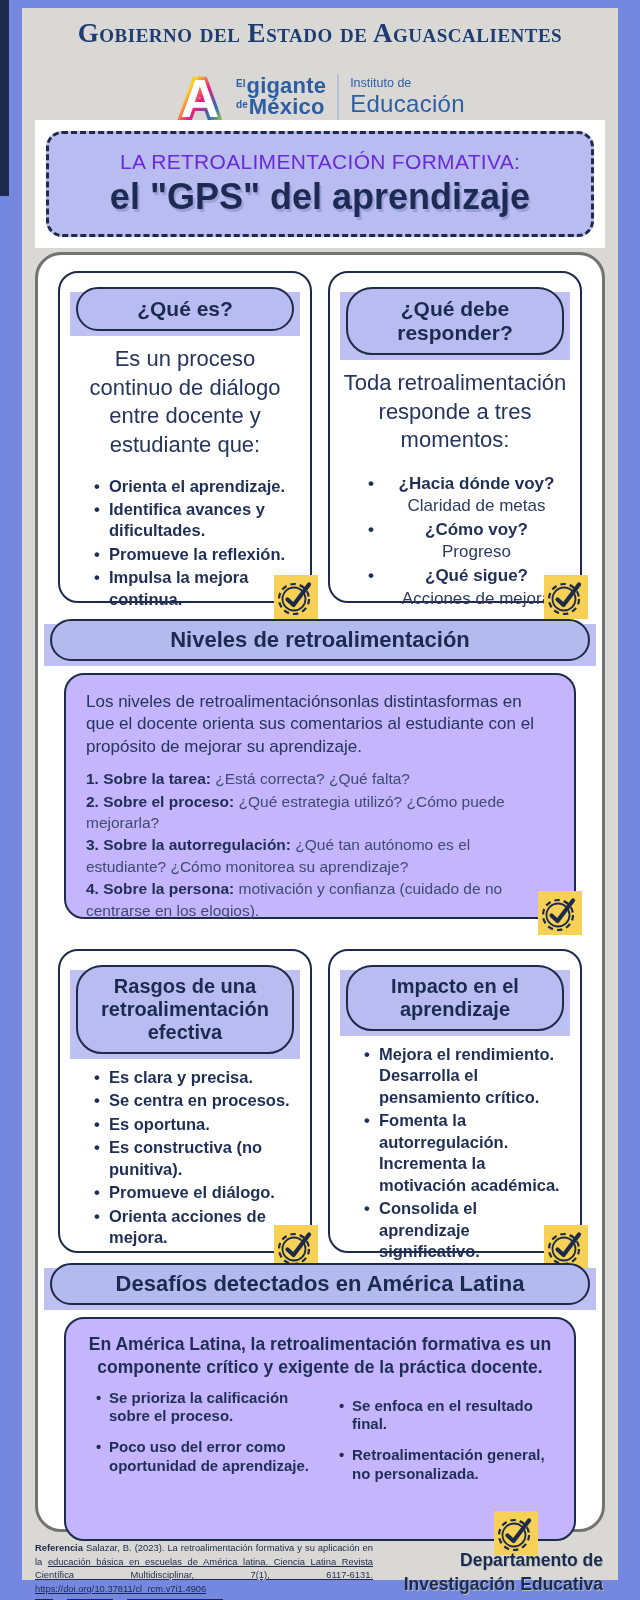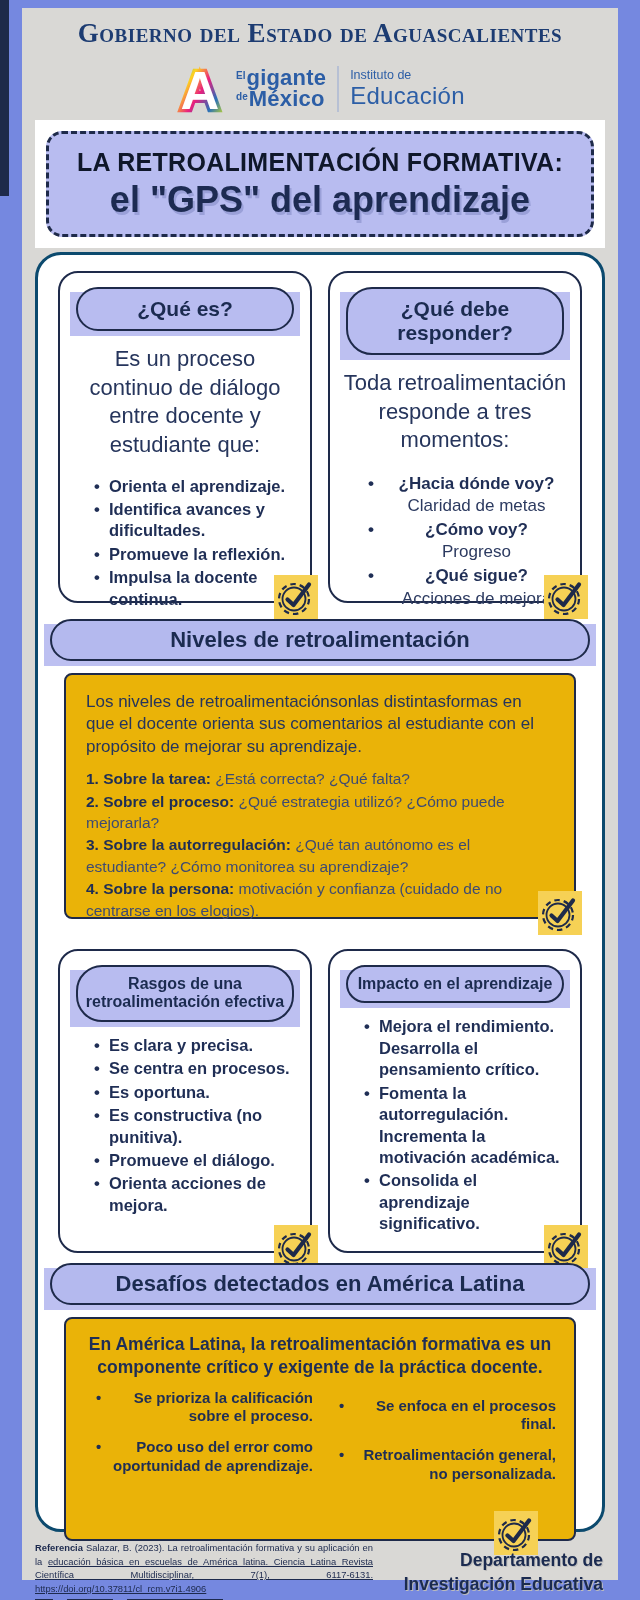--- a/index.html
+++ b/index.html
@@ -1,82 +1,82 @@
 <!DOCTYPE html>
 <html><head>
 <meta charset="utf-8">
 <style>
   html,body{margin:0;padding:0;width:640px;height:1600px;overflow:hidden;
     background:#7588e0;font-family:"Liberation Sans",sans-serif;}
   .edge-strip{position:absolute;left:0;top:0;width:9px;height:196px;background:#1e2a4a;}
   .page{position:absolute;left:22px;top:8px;width:596px;height:1572px;background:#d9d8d5;}
 
   
-  .gov-title{margin:10px 0 8px;text-align:center;font-family:"Liberation Serif",serif;
+  .gov-title{margin:10px 0 16px;text-align:center;font-family:"Liberation Serif",serif;
     font-variant:small-caps;font-weight:700;font-size:27px;letter-spacing:.5px;color:#1d3c72;}
   .logo-row{display:flex;align-items:center;justify-content:center;gap:11px;margin-top:7px;height:64px;}
   .brand{color:#2c5ea6;font-weight:bold;line-height:.95;}
   .brand .tiny{font-size:10px;vertical-align:6px;margin-right:1px;}
   .brand .big{font-size:22px;letter-spacing:.2px;}
   .logo-divider{width:2px;height:46px;background:#b7c0d4;}
   .institute{color:#2c5ea6;font-weight:normal;text-align:left;}
   .inst-small{font-size:12.5px;}
   .inst-big{font-size:24px;letter-spacing:.3px;}
 
   
   .title-strip{position:absolute;left:13px;top:112px;width:570px;height:128px;background:#fff;
     display:flex;align-items:center;justify-content:center;}
   .title-box{width:548px;height:106px;background:#b8bcf0;border:3px dashed #1e2a4a;border-radius:16px;
     display:flex;flex-direction:column;align-items:center;justify-content:center;box-sizing:border-box;}
-  .title-l1{font-size:25px;font-weight:bold;color:#0f172a;letter-spacing:.3px;}
+  .title-l1{font-size:21px;font-weight:normal;color:#6d28d9;letter-spacing:.3px;}
   .title-l2{font-size:36px;font-weight:bold;color:#1d2b52;margin-top:2px;text-shadow:2px 3px 0 #9aa0d8;}
 
   
   .main-card{position:absolute;left:13px;top:244px;width:570px;height:1280px;background:#fff;
-    border:3px solid #0c4a6e;border-radius:26px;box-sizing:border-box;padding:16px 20px 0;}
+    border:3px solid #737373;border-radius:26px;box-sizing:border-box;padding:16px 20px 0;}
   .cols{display:flex;gap:16px;}
   .mini{flex:1;border:2px solid #1e2a4a;border-radius:20px;position:relative;height:332px;
     padding:14px 10px 0;box-sizing:border-box;background:#fff;}
   .row2 .mini{height:304px;}
 
   .pillwrap{position:relative;margin:0 6px;}
   .halo{position:absolute;left:-6px;right:-6px;top:5px;bottom:-5px;background:#bdc0f1;}
   .pill{position:relative;background:#b8bcf0;border:2.5px solid #1e2a4a;border-radius:26px;
     color:#1b2b50;font-weight:bold;text-align:center;font-size:21px;line-height:1.15;padding:8px 4px;}
-  .pill.sm{font-size:16px;}
+  .pill.sm{font-size:20px;}
 
   .intro{text-align:center;color:#26355c;font-size:22px;line-height:1.3;margin:14px 2px 0;}
   .blist{list-style:none;margin:16px 0 0;padding:0 0 0 24px;}
   .blist li{position:relative;padding-left:15px;color:#1f2e55;font-weight:bold;font-size:16.5px;
     line-height:1.3;margin-bottom:2px;}
   .blist li::before{content:"•";position:absolute;left:0;}
   .qlist{list-style:none;margin:18px 0 0;padding:0 0 0 28px;}
   .qlist li{position:relative;padding-left:15px;font-size:17px;line-height:1.3;margin-bottom:2px;text-align:center;}
   .qlist li::before{content:"•";position:absolute;left:0;color:#1f2e55;font-weight:bold;}
   .qlist .q{display:block;font-weight:bold;color:#1f2e55;}
   .qlist .a{display:block;color:#2c3a60;}
 
   .badge{position:absolute;right:-8px;bottom:-18px;width:44px;height:44px;}
 
   .banner-wrap{position:relative;margin:16px -8px 0;}
   .banner{position:relative;background:#b4b9ee;border:2.5px solid #1e2a4a;border-radius:22px;
     text-align:center;font-weight:bold;font-size:22px;color:#1b2b50;padding:6px 0;}
 
-  .wide{position:relative;border:2px solid #1e2a4a;border-radius:8px;margin:12px 6px 0;
-    padding:14px 20px 0;height:246px;box-sizing:border-box;background:#eab308;}
+  .wide{position:relative;border:2px solid #1e2a4a;border-radius:20px;margin:12px 6px 0;
+    padding:14px 20px 0;height:246px;box-sizing:border-box;background:#c4b5fd;}
   .nintro{color:#26355c;font-size:17px;line-height:1.32;margin:2px 0 10px;}
   .nitems{}
   .nitems p{margin:0 0 1px;font-size:15.5px;line-height:1.38;color:#3e4b72;}
   .nitems b{color:#1f2e55;}
 
   .row2{margin-top:30px;}
   .desa{height:224px;padding:12px 18px 0;}
   .dintro{font-weight:bold;text-align:center;font-size:17.5px;color:#1f2e55;line-height:1.3;margin:2px 4px 0;}
   .dcols{display:flex;gap:14px;margin-top:10px;}
-  .dcols ul{flex:1;list-style:none;margin:0;padding:0 0 0 12px;text-align:right;}
+  .dcols ul{flex:1;list-style:none;margin:0;padding:0 0 0 12px;}
   .dcols ul.right{margin-top:8px;}
   .dcols li{position:relative;padding-left:13px;font-weight:bold;font-size:15px;line-height:1.25;
     color:#1f2e55;margin-bottom:12px;}
   .dcols li::before{content:"•";position:absolute;left:0;}
   .desa .badge{right:36px;bottom:-16px;}
 
   
   .footer{position:absolute;left:13px;top:1533px;width:570px;display:flex;
     justify-content:space-between;align-items:flex-start;}
   .ref{width:338px;font-size:9.4px;line-height:1.45;color:#1d2a4e;text-align:justify;}
@@ -134,21 +134,21 @@
       <section class="mini">
         <div class="pillwrap">
           <div class="halo"></div>
           <div class="pill">¿Qué es?</div>
         </div>
         <p class="intro">Es un proceso continuo de diálogo entre docente y estudiante que:</p>
         <ul class="blist">
           <li>Orienta el aprendizaje.</li>
           <li>Identifica avances y dificultades.</li>
           <li>Promueve la reflexión.</li>
-          <li>Impulsa la docente continua.</li>
+          <li>Impulsa la mejora continua.</li>
         </ul>
         <div class="badge">
           <svg viewBox="0 0 44 44" width="44" height="44">
             <rect width="44" height="44" fill="#f6d155"></rect>
             <circle cx="20" cy="24" r="15" fill="none" stroke="#1e2a4a" stroke-width="2.2" stroke-dasharray="5.5 4"></circle>
             <circle cx="20" cy="24" r="11.5" fill="none" stroke="#1e2a4a" stroke-width="1.8"></circle>
             <path d="M13.5 24.5 L19.5 30 L35 9.5" fill="none" stroke="#1e2a4a" stroke-width="4.2" stroke-linecap="round" stroke-linejoin="round"></path>
           </svg>
         </div>
       </section>
@@ -258,21 +258,21 @@
     </div>
 
     <section class="wide desa">
       <p class="dintro">En América Latina, la retroalimentación formativa es un componente crítico y exigente de la práctica docente.</p>
       <div class="dcols">
         <ul>
           <li>Se prioriza la calificación sobre el proceso.</li>
           <li>Poco uso del error como oportunidad de aprendizaje.</li>
         </ul>
         <ul class="right">
-          <li>Se enfoca en el procesos final.</li>
+          <li>Se enfoca en el resultado final.</li>
           <li>Retroalimentación general, no personalizada.</li>
         </ul>
       </div>
       <div class="badge">
         <svg viewBox="0 0 44 44" width="44" height="44">
           <rect width="44" height="44" fill="#f6d155"></rect>
           <circle cx="20" cy="24" r="15" fill="none" stroke="#1e2a4a" stroke-width="2.2" stroke-dasharray="5.5 4"></circle>
           <circle cx="20" cy="24" r="11.5" fill="none" stroke="#1e2a4a" stroke-width="1.8"></circle>
           <path d="M13.5 24.5 L19.5 30 L35 9.5" fill="none" stroke="#1e2a4a" stroke-width="4.2" stroke-linecap="round" stroke-linejoin="round"></path>
         </svg>

